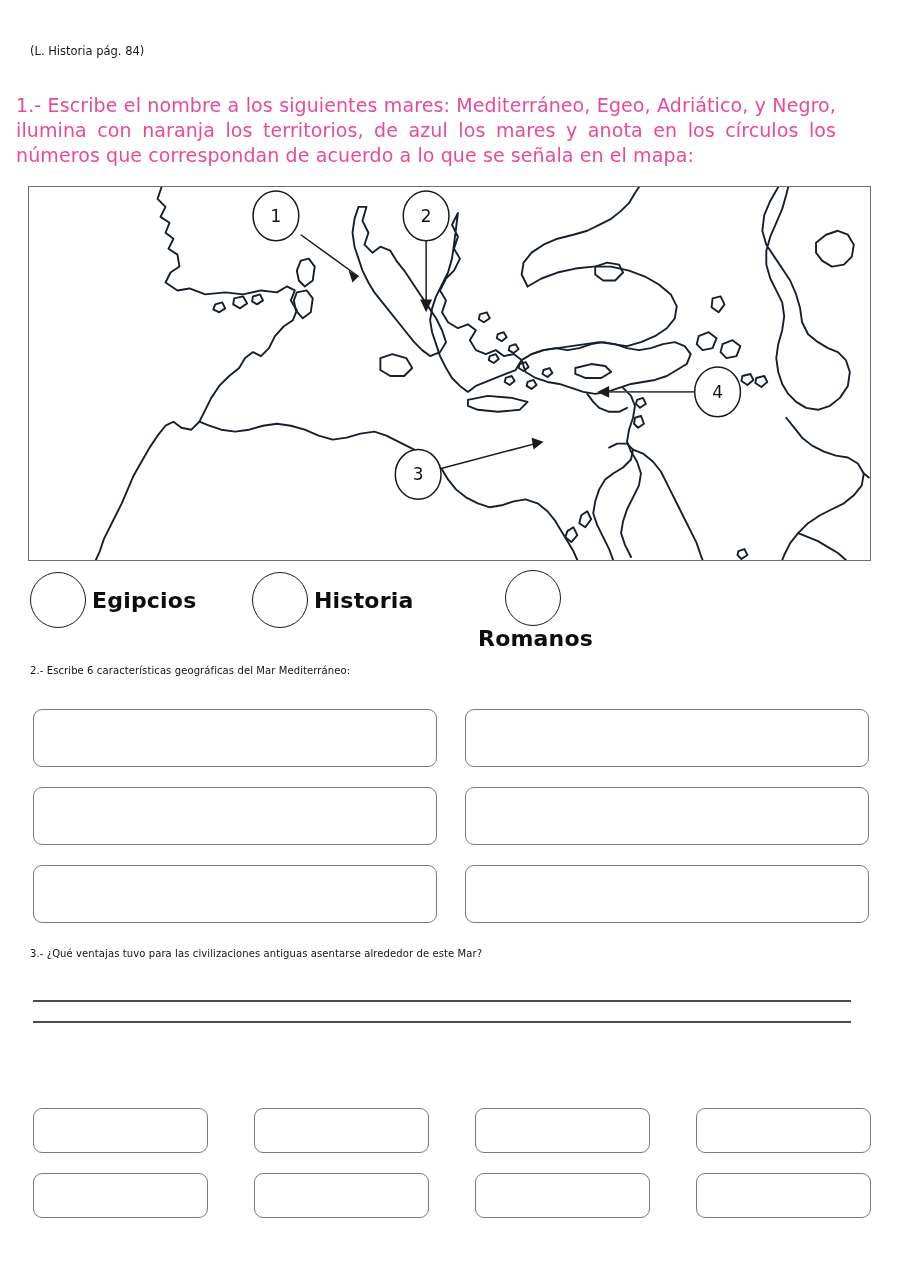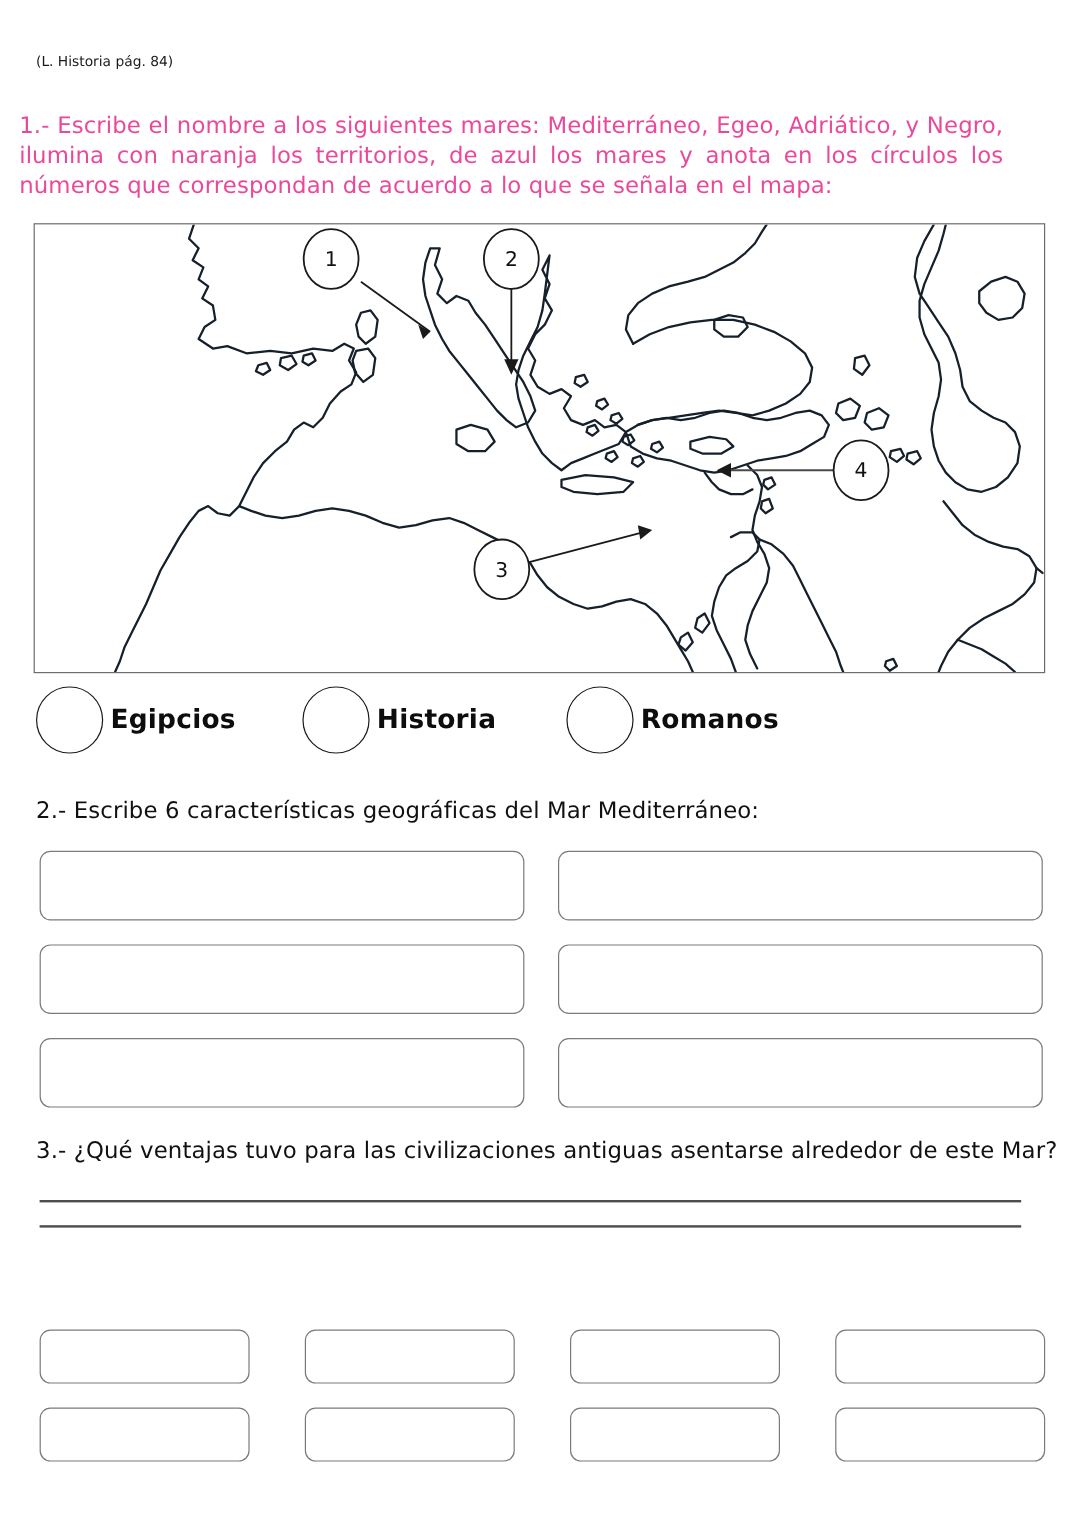--- a/index.html
+++ b/index.html
@@ -105,21 +105,21 @@
     margin-left: 6px;
     color: #0d0d0d;
     letter-spacing: 0.2px;
     white-space: nowrap;
   }
 
   
   .q-text {
     position: absolute;
     left: 30px;
-    font-size: 19px;
+    font-size: 10px;
     color: #111;
     letter-spacing: 0.1px;
     white-space: nowrap;
   }
   #q2-text { top: 665px; }
   #q3-text { top: 948px; }
   #q4-text { top: 1040px; }
 
   
   .q2-grid {
@@ -320,21 +320,21 @@
 
   <div class="civ-row">
     <div class="civ-item" style="left:0px;text-align:center;">
       <div class="civ-circle"></div>
       <div class="civ-label">Egipcios</div>
     </div>
     <div class="civ-item" style="left:222px;">
       <div class="civ-circle"></div>
       <div class="civ-label">Historia</div>
     </div>
-    <div class="civ-item" style="left:442px;">
+    <div class="civ-item" style="left:442px;flex-direction:column;">
       <div class="civ-circle"></div>
       <div class="civ-label">Romanos</div>
     </div>
   </div>
 
   <div class="q-text" id="q2-text">2.- Escribe 6 características geográficas del Mar Mediterráneo:</div>
   <div class="q2-grid">
     <div class="answer-box"></div>
     <div class="answer-box"></div>
     <div class="answer-box"></div>

